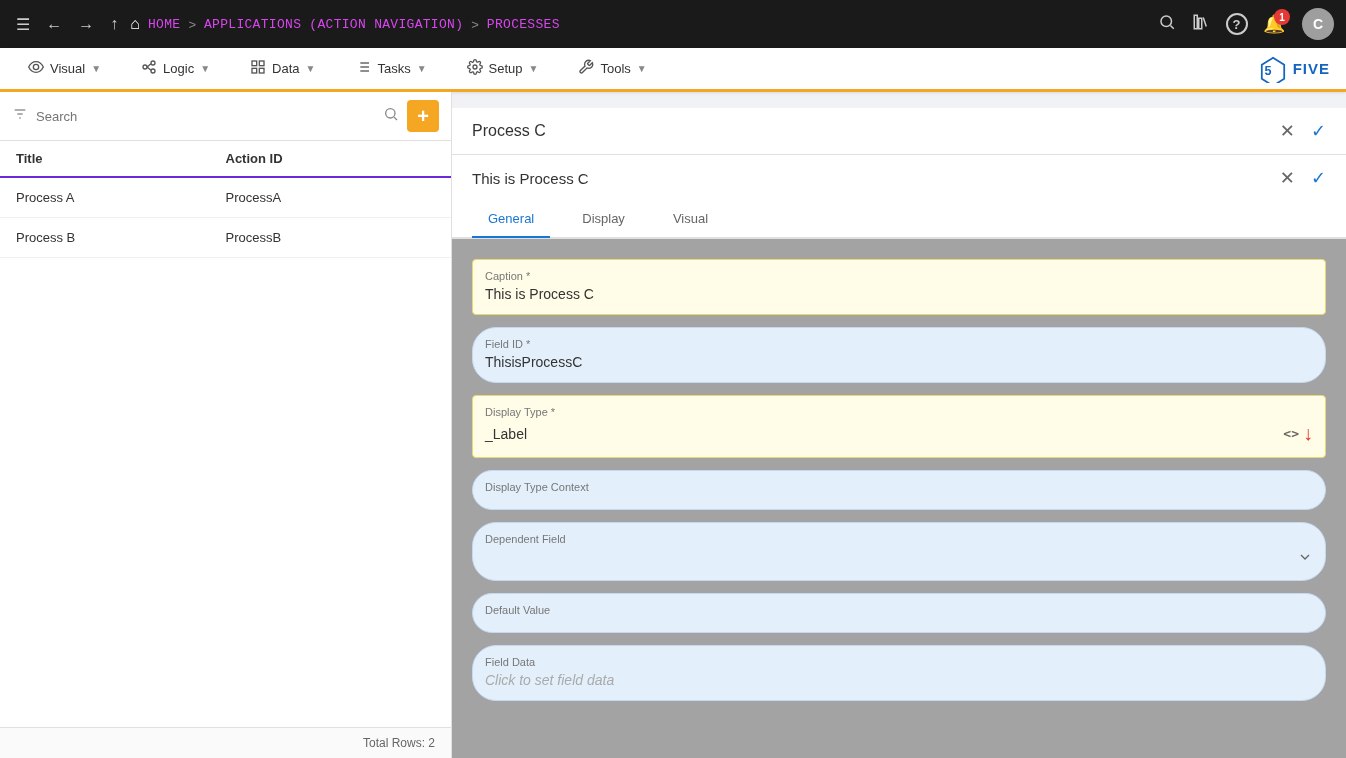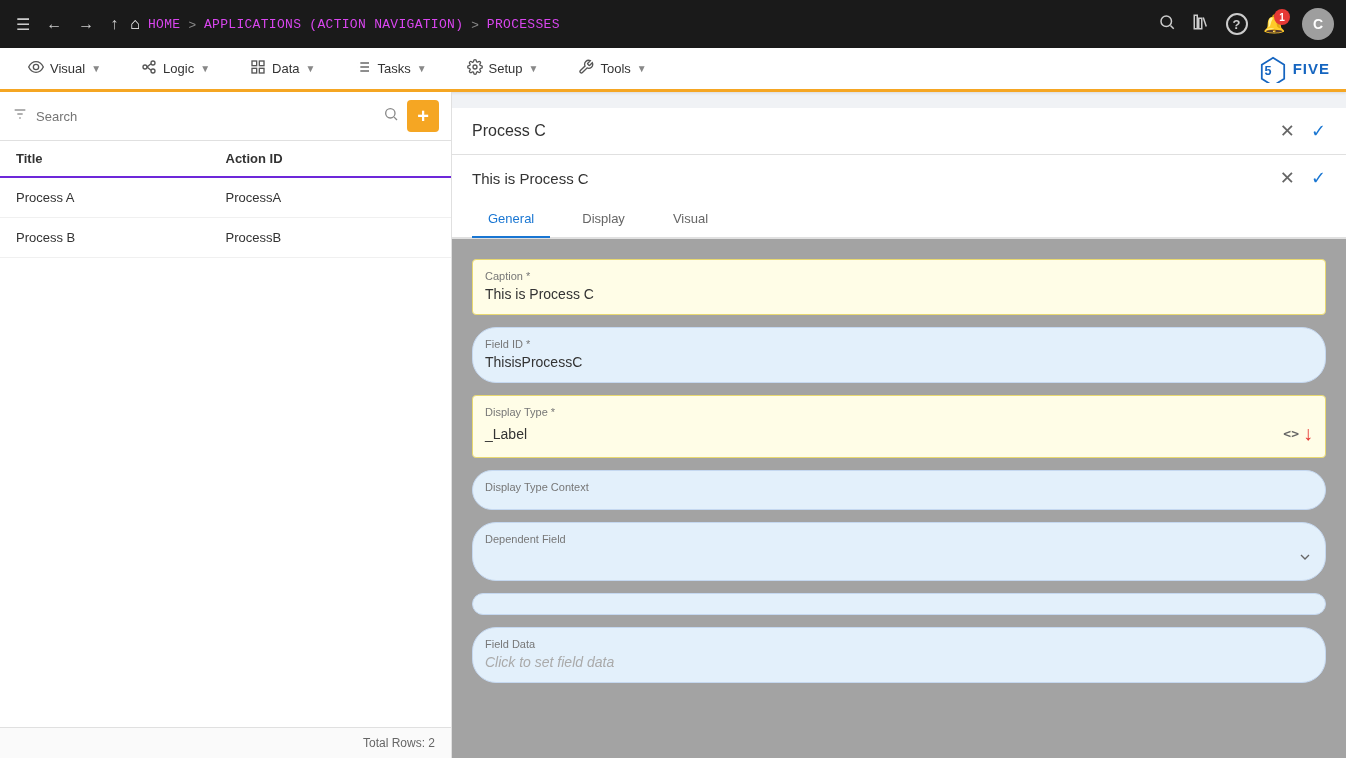--- a/index.html
+++ b/index.html
@@ -555,20 +555,21 @@
           <span class="dropdown-value"></span>
           <span class="dropdown-icon">
             <svg width="16" height="16" viewBox="0 0 24 24" fill="none" stroke="#666" stroke-width="2">
                 <polyline points="6 9 12 15 18 9"></polyline>
               </svg>
           </span>
         </div>
       </div>
 
       <div class="field-wrapper blue-bg">
+        <div class="field-label">Default Value</div>
         <div class="field-value placeholder"></div>
       </div>
 
       <div class="field-wrapper blue-bg">
         <div class="field-label">Field Data</div>
         <div class="field-value placeholder" style="color:#aaa;font-style:italic;">Click to set field data</div>
       </div>
 
     </div>
 

